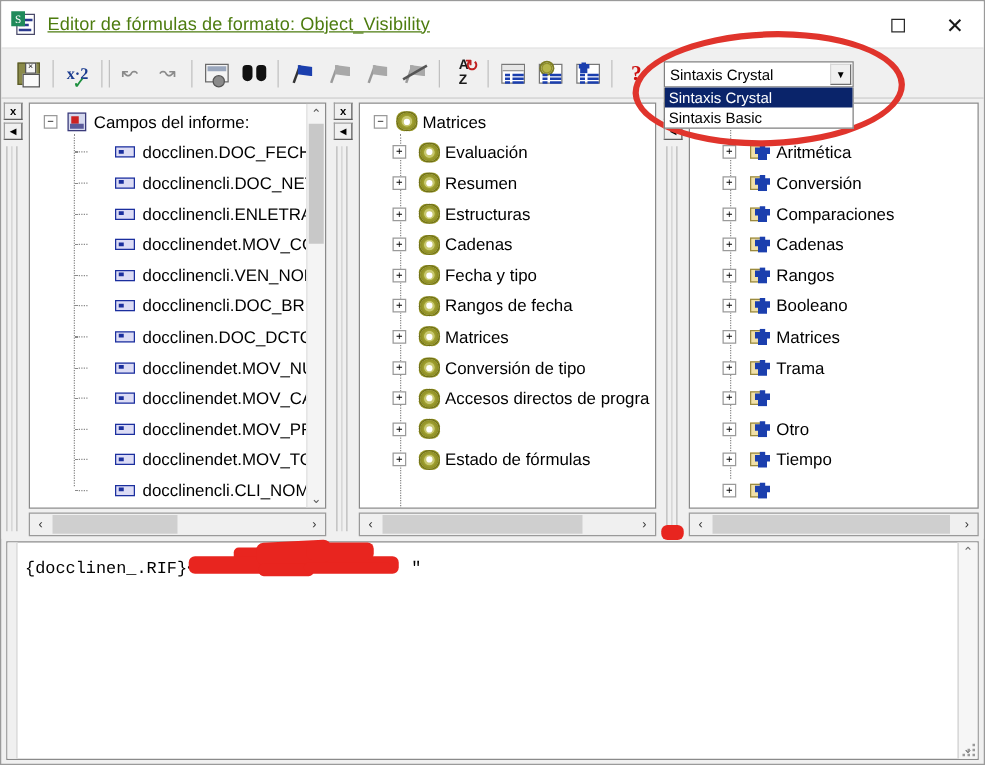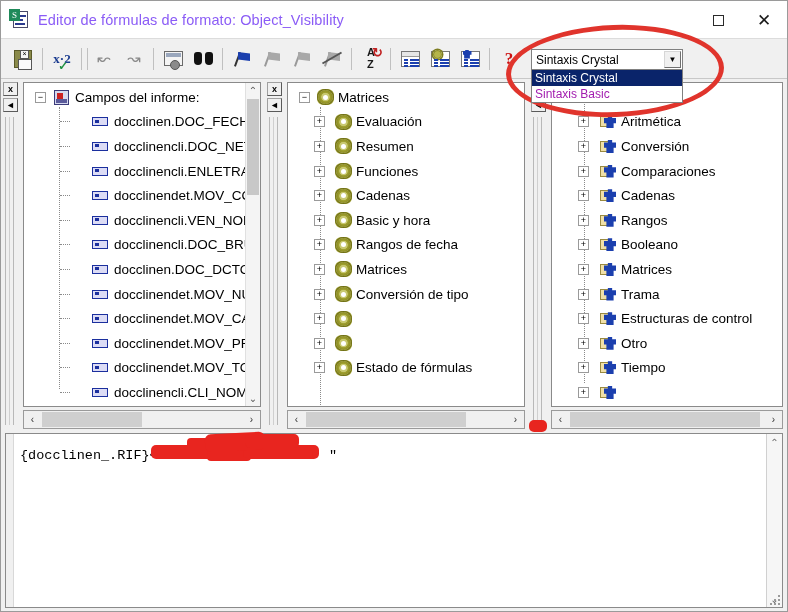--- a/index.html
+++ b/index.html
@@ -43,22 +43,23 @@
   .title-icon .sbar.b2 { top: 10px; width: 8px; }
   .title-icon .sbar.b3 { top: 14px; width: 10px; }
   .title-icon .sgreen {
     position: absolute; left: 0px; top: 0px;
     width: 11px; height: 12px;
     background: #1f8a5a; color: #fff;
     font-size: 9px; line-height: 12px; text-align: center;
     font-family: "Liberation Serif", serif;
   }
   .title-text {
-    font-size: 14.5px; color: #8b5cf6; letter-spacing: 0.1px;
+    font-size: 14.5px; color: #4d7c0f; letter-spacing: 0.1px;
     white-space: nowrap;
+    text-decoration: underline;
   }
   .win-buttons {
     position: absolute; right: 0; top: 0;
     height: 38px; display: flex;
   }
   .win-btn {
     width: 46px; height: 38px;
     display: flex; align-items: center; justify-content: center;
     color: #000;
   }
@@ -129,21 +130,21 @@
     width: 17px; height: 17px; background: #f0f0f0;
     border: 1px solid #d6d6d6; border-right-color:#6f6f6f; border-bottom-color:#6f6f6f;
     display: flex; align-items: center; justify-content: center;
     font-size: 8px; color: #000;
   }
   .combo-list {
     position: absolute; left: 0; top: 21px; width: 152px;
     background: #fff; border: 1px solid #808080; border-top: none;
     z-index: 30;
   }
-  .combo-item { height: 16px; font-size: 12px; padding-left: 3px; line-height: 16px; color: #a21caf; }
+  .combo-item { height: 16px; font-size: 12px; padding-left: 3px; line-height: 16px; color: #000000; }
   .combo-item.sel { background: #0a246a; color: #fff; }
 
   
   .panels {
     position: absolute; left: 0; top: 78px;
     width: 786px; height: 352px;
     background: #f0f0f0;
   }
   .panel { position: absolute; top: 0; height: 352px; }
   .panel .gutter {
@@ -516,50 +517,51 @@
                 <span>Evaluación</span>
               </div>
               <div class="row sub">
                 <span class="expander">+</span>
                 <span class="ic-gear"></span>
                 <span>Resumen</span>
               </div>
               <div class="row sub">
                 <span class="expander">+</span>
                 <span class="ic-gear"></span>
-                <span>Funciones</span>
+                <span>Estructuras</span>
               </div>
               <div class="row sub">
                 <span class="expander">+</span>
                 <span class="ic-gear"></span>
                 <span>Cadenas</span>
               </div>
               <div class="row sub">
                 <span class="expander">+</span>
                 <span class="ic-gear"></span>
-                <span>Basic y hora</span>
+                <span>Fecha y tipo</span>
               </div>
               <div class="row sub">
                 <span class="expander">+</span>
                 <span class="ic-gear"></span>
                 <span>Rangos de fecha</span>
               </div>
               <div class="row sub">
                 <span class="expander">+</span>
                 <span class="ic-gear"></span>
                 <span>Matrices</span>
               </div>
               <div class="row sub">
                 <span class="expander">+</span>
                 <span class="ic-gear"></span>
                 <span>Conversión de tipo</span>
               </div>
               <div class="row sub">
                 <span class="expander">+</span>
                 <span class="ic-gear"></span>
+                <span>Accesos directos de progra</span>
               </div>
               <div class="row sub">
                 <span class="expander">+</span>
                 <span class="ic-gear"></span>
               </div>
               <div class="row sub">
                 <span class="expander">+</span>
                 <span class="ic-gear"></span>
                 <span>Estado de fórmulas</span>
               </div>
@@ -652,21 +654,20 @@
                   <span class="piece"></span>
                 </span>
                 <span>Trama</span>
               </div>
               <div class="row sub">
                 <span class="expander">+</span>
                 <span class="ic-puz">
                   <span class="folder"></span>
                   <span class="piece"></span>
                 </span>
-                <span>Estructuras de control</span>
               </div>
               <div class="row sub">
                 <span class="expander">+</span>
                 <span class="ic-puz">
                   <span class="folder"></span>
                   <span class="piece"></span>
                 </span>
                 <span>Otro</span>
               </div>
               <div class="row sub">

